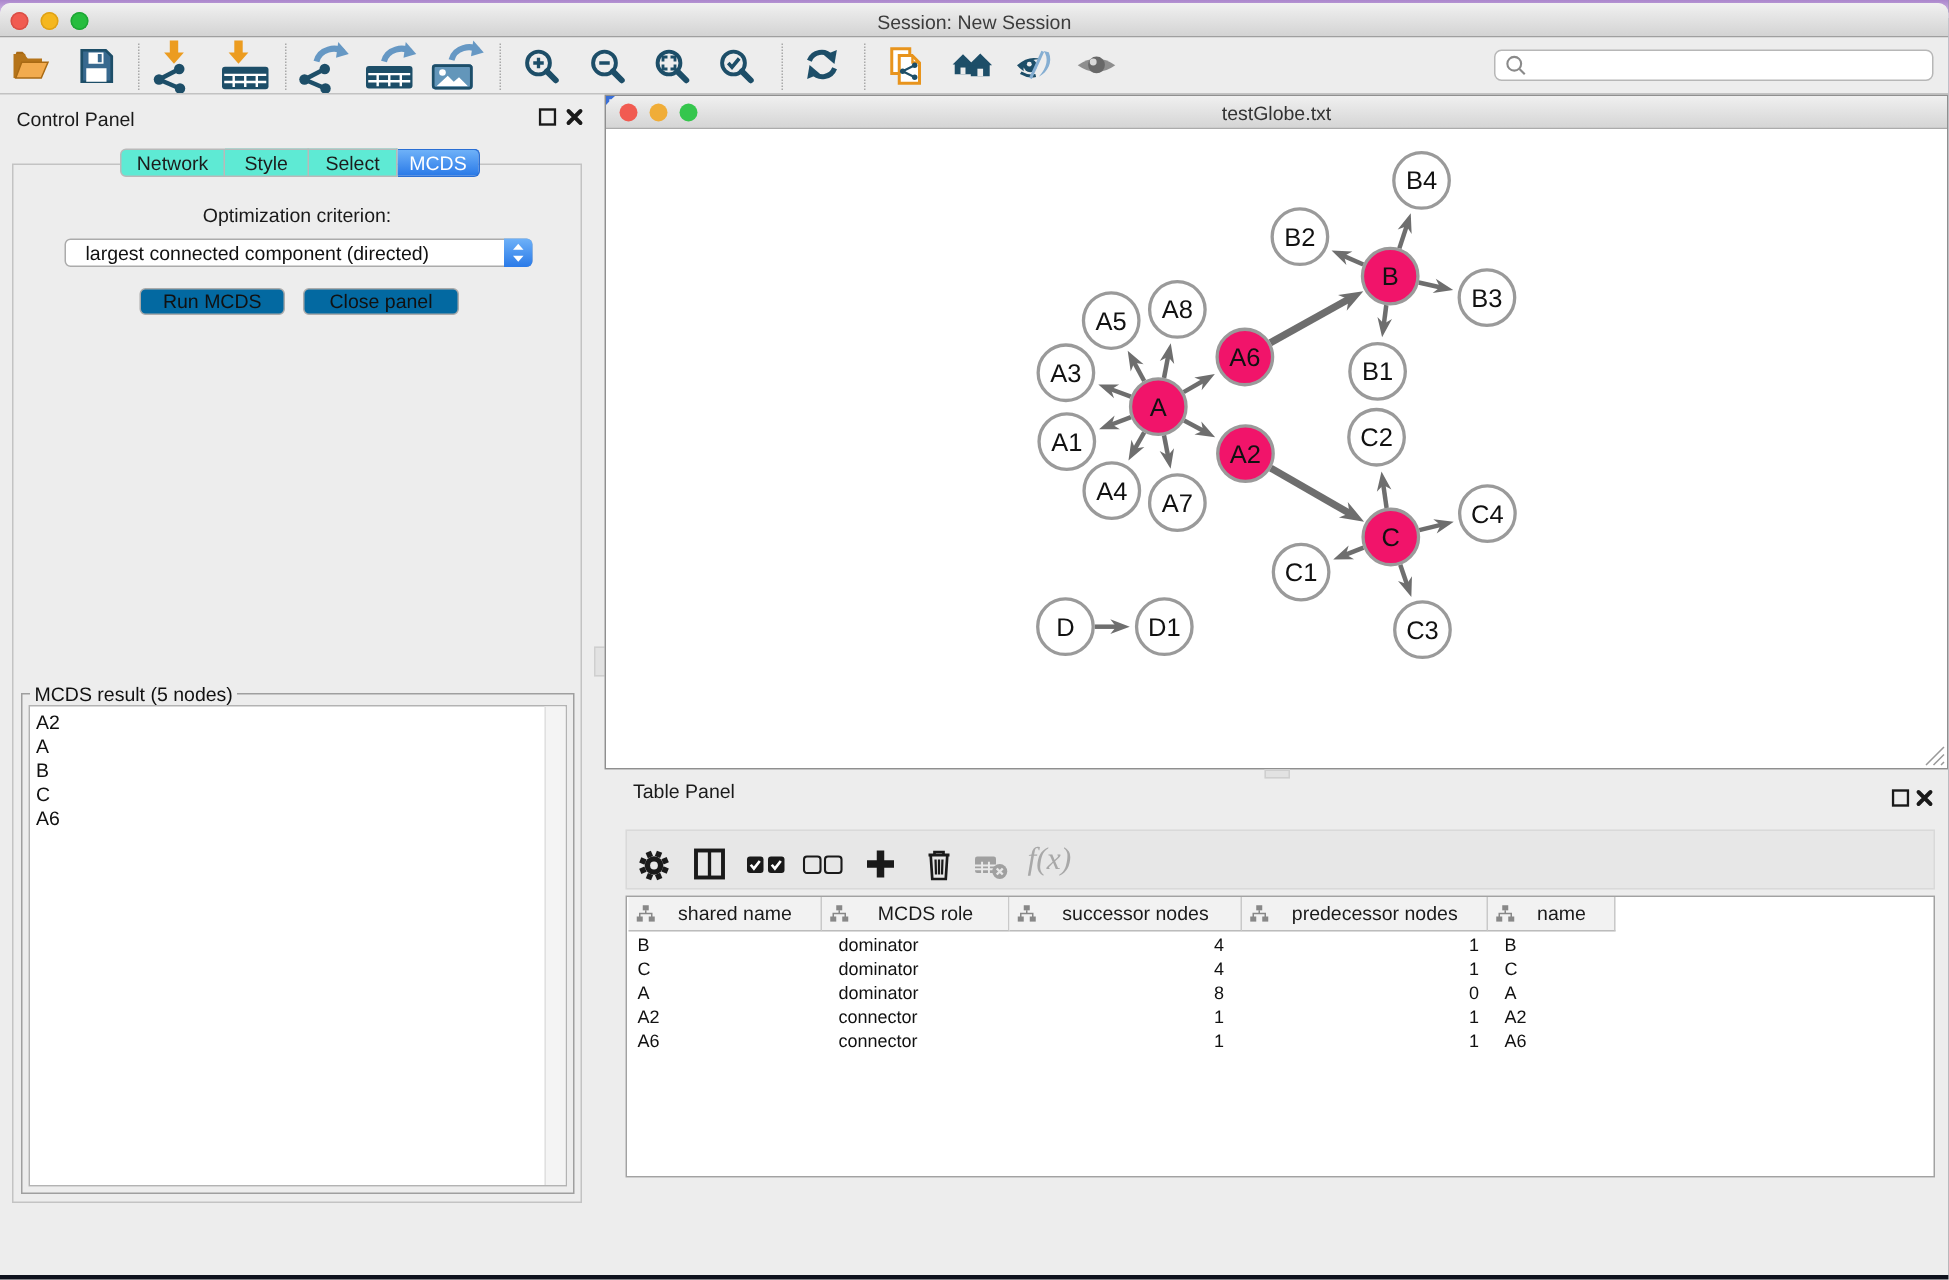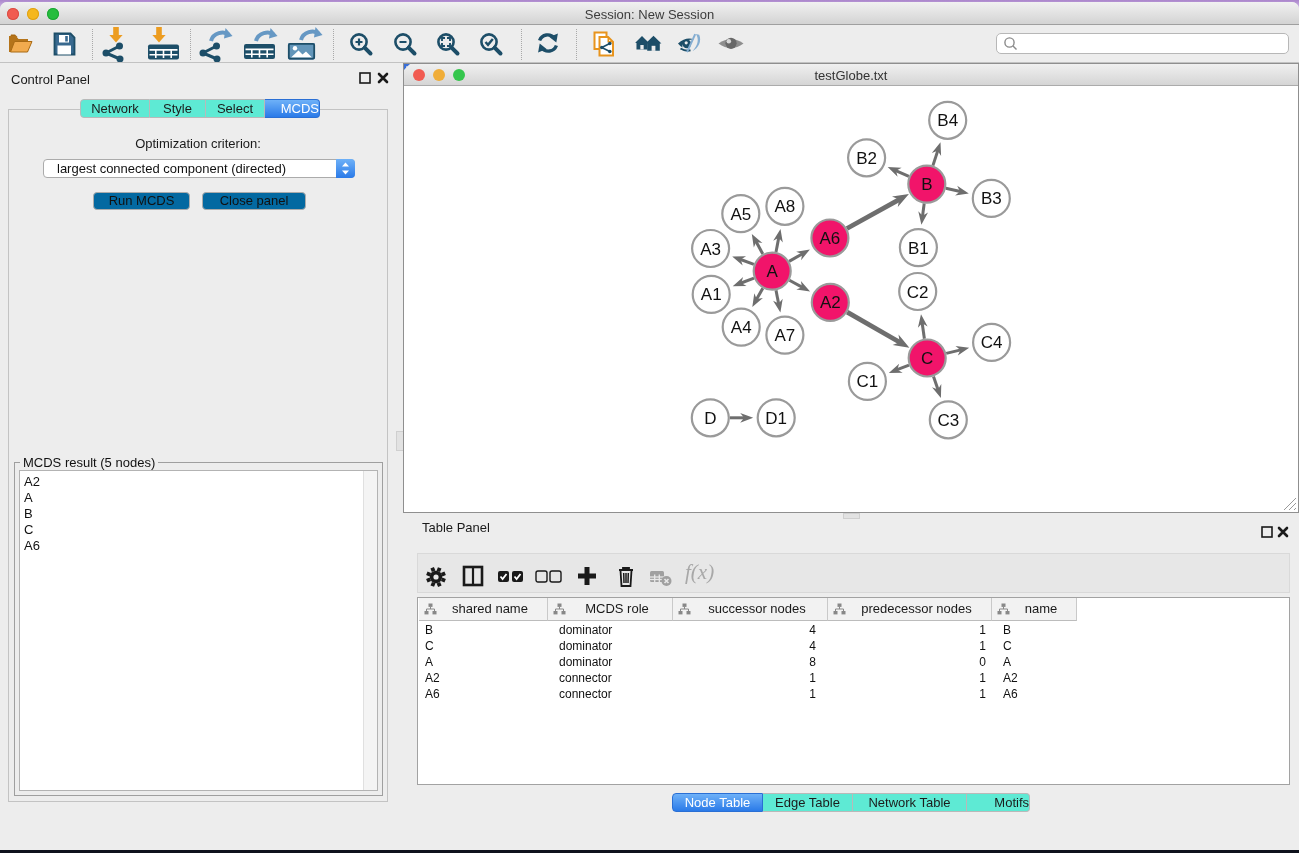--- a/index.html
+++ b/index.html
@@ -12,21 +12,21 @@
 #toolbar{position:absolute;left:0;top:23px;width:1299px;height:38px;border-bottom:1px solid #c2c2c2;}
 .sep{position:absolute;top:4px;height:31px;width:0;border-left:1px dotted #a9a9a9;}
 .ticon{position:absolute;}
 #searchbox{position:absolute;left:996px;top:8px;width:293px;height:21px;background:#fff;border:1px solid #b7b7b7;border-radius:5px;}
 
 #cp{position:absolute;left:0;top:61px;width:396px;height:750px;}
 #cp .hdr{position:absolute;left:11px;top:9px;font-size:13px;color:#1a1a1a;}
 .tabrow{position:absolute;display:flex;}
 .tab{height:19px;line-height:18px;font-size:13px;color:#1c1c1c;background:#5eead4;border:1px solid #b9b9b9;border-left:none;text-align:center;}
 .tab.first{border-left:1px solid #b9b9b9;border-radius:4px 0 0 4px;}
-.tab.last{border-radius:0 4px 4px 0;text-align:right;}
+.tab.last{border-radius:0 4px 4px 0;}
 .tab.sel{background:linear-gradient(#6eb1f8,#2a7ae8);color:#fff;border-color:#2a6fd4;}
 #cppanel{position:absolute;left:8px;top:46px;width:380px;height:693px;border:1px solid #c3c3c3;}
 .tabrow{z-index:5;}
 #optlabel{position:absolute;left:0;top:73px;width:396px;text-align:center;font-size:13px;color:#1a1a1a;}
 #dropdown{position:absolute;left:43px;top:96px;width:312px;height:19px;background:#fff;border:1px solid #ababab;border-radius:4px;font-size:13px;color:#111;line-height:17px;padding-left:13px;}
 #stepper{position:absolute;right:-1px;top:-1px;width:19px;height:19px;border-radius:0 4px 4px 0;background:linear-gradient(#6eb1f8,#2a7ae8);}
 .btn{position:absolute;top:129px;height:18px;background:#0369a1;border:1px solid #ababab;border-radius:4px;font-size:13px;color:#111;text-align:center;line-height:16px;}
 #groupbox{position:absolute;left:14px;top:399px;width:369px;height:334px;border:1px solid #9f9f9f;}
 #grouplabel{position:absolute;left:5px;top:-8px;background:#ededed;padding:0 3px;font-size:13px;color:#111;}
 #mlist{position:absolute;left:4px;top:7px;width:359px;height:321px;background:#fff;border:1px solid #b3b3b3;font-size:13px;color:#111;}
@@ -429,21 +429,15 @@
         <div class="td" style="left:141px;top:72px;">connector</div>
         <div class="td" style="left:255px;top:72px;width:143px;text-align:right;">1</div>
         <div class="td" style="left:410px;top:72px;width:158px;text-align:right;">1</div>
         <div class="td" style="left:585px;top:72px;">A2</div>
         <div class="td" style="left:7px;top:88px;">A6</div>
         <div class="td" style="left:141px;top:88px;">connector</div>
         <div class="td" style="left:255px;top:88px;width:143px;text-align:right;">1</div>
         <div class="td" style="left:410px;top:88px;width:158px;text-align:right;">1</div>
         <div class="td" style="left:585px;top:88px;">A6</div>
     </div>
-    <div class="tabrow" style="left:269px;top:280px;">
-      <div class="tab btab first sel" style="width:91px;border-radius:4px 0 0 4px;">Node Table</div>
-      <div class="tab btab" style="width:90px;">Edge Table</div>
-      <div class="tab btab" style="width:114px;">Network Table</div>
-      <div class="tab btab last" style="width:63px;">Motifs</div>
-    </div>
   </div>
 
 </div>
 
 </body></html>

